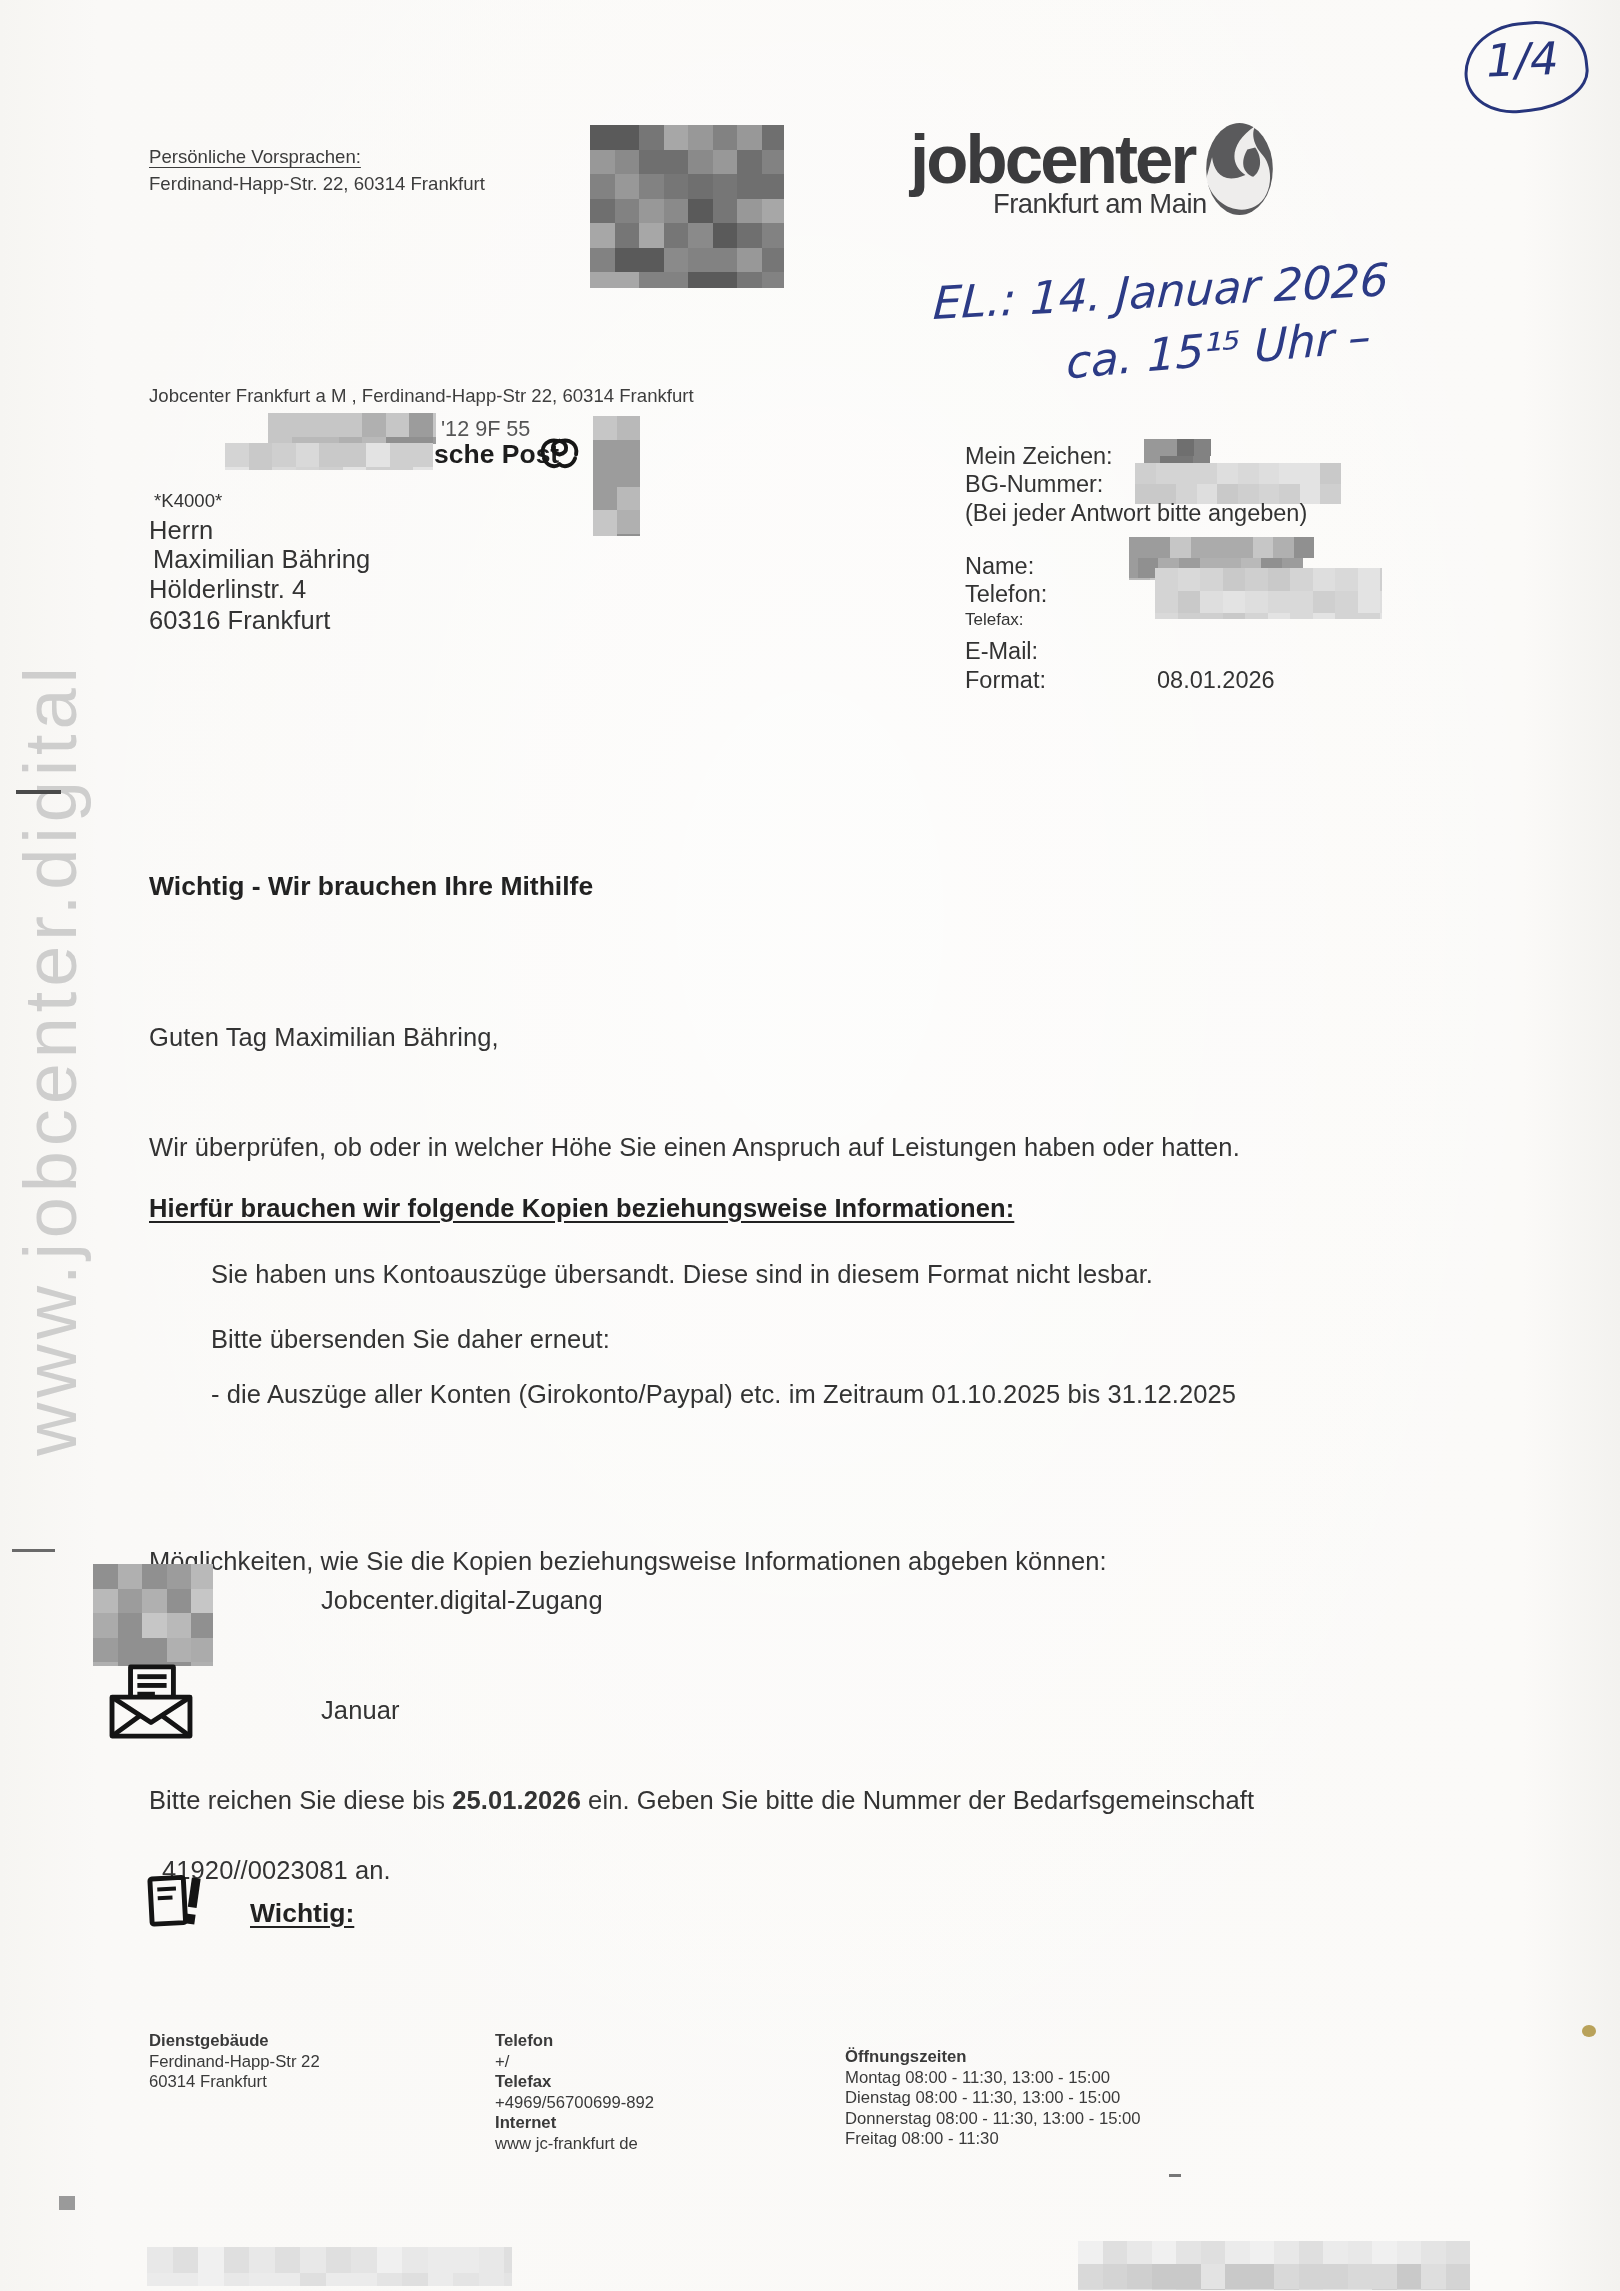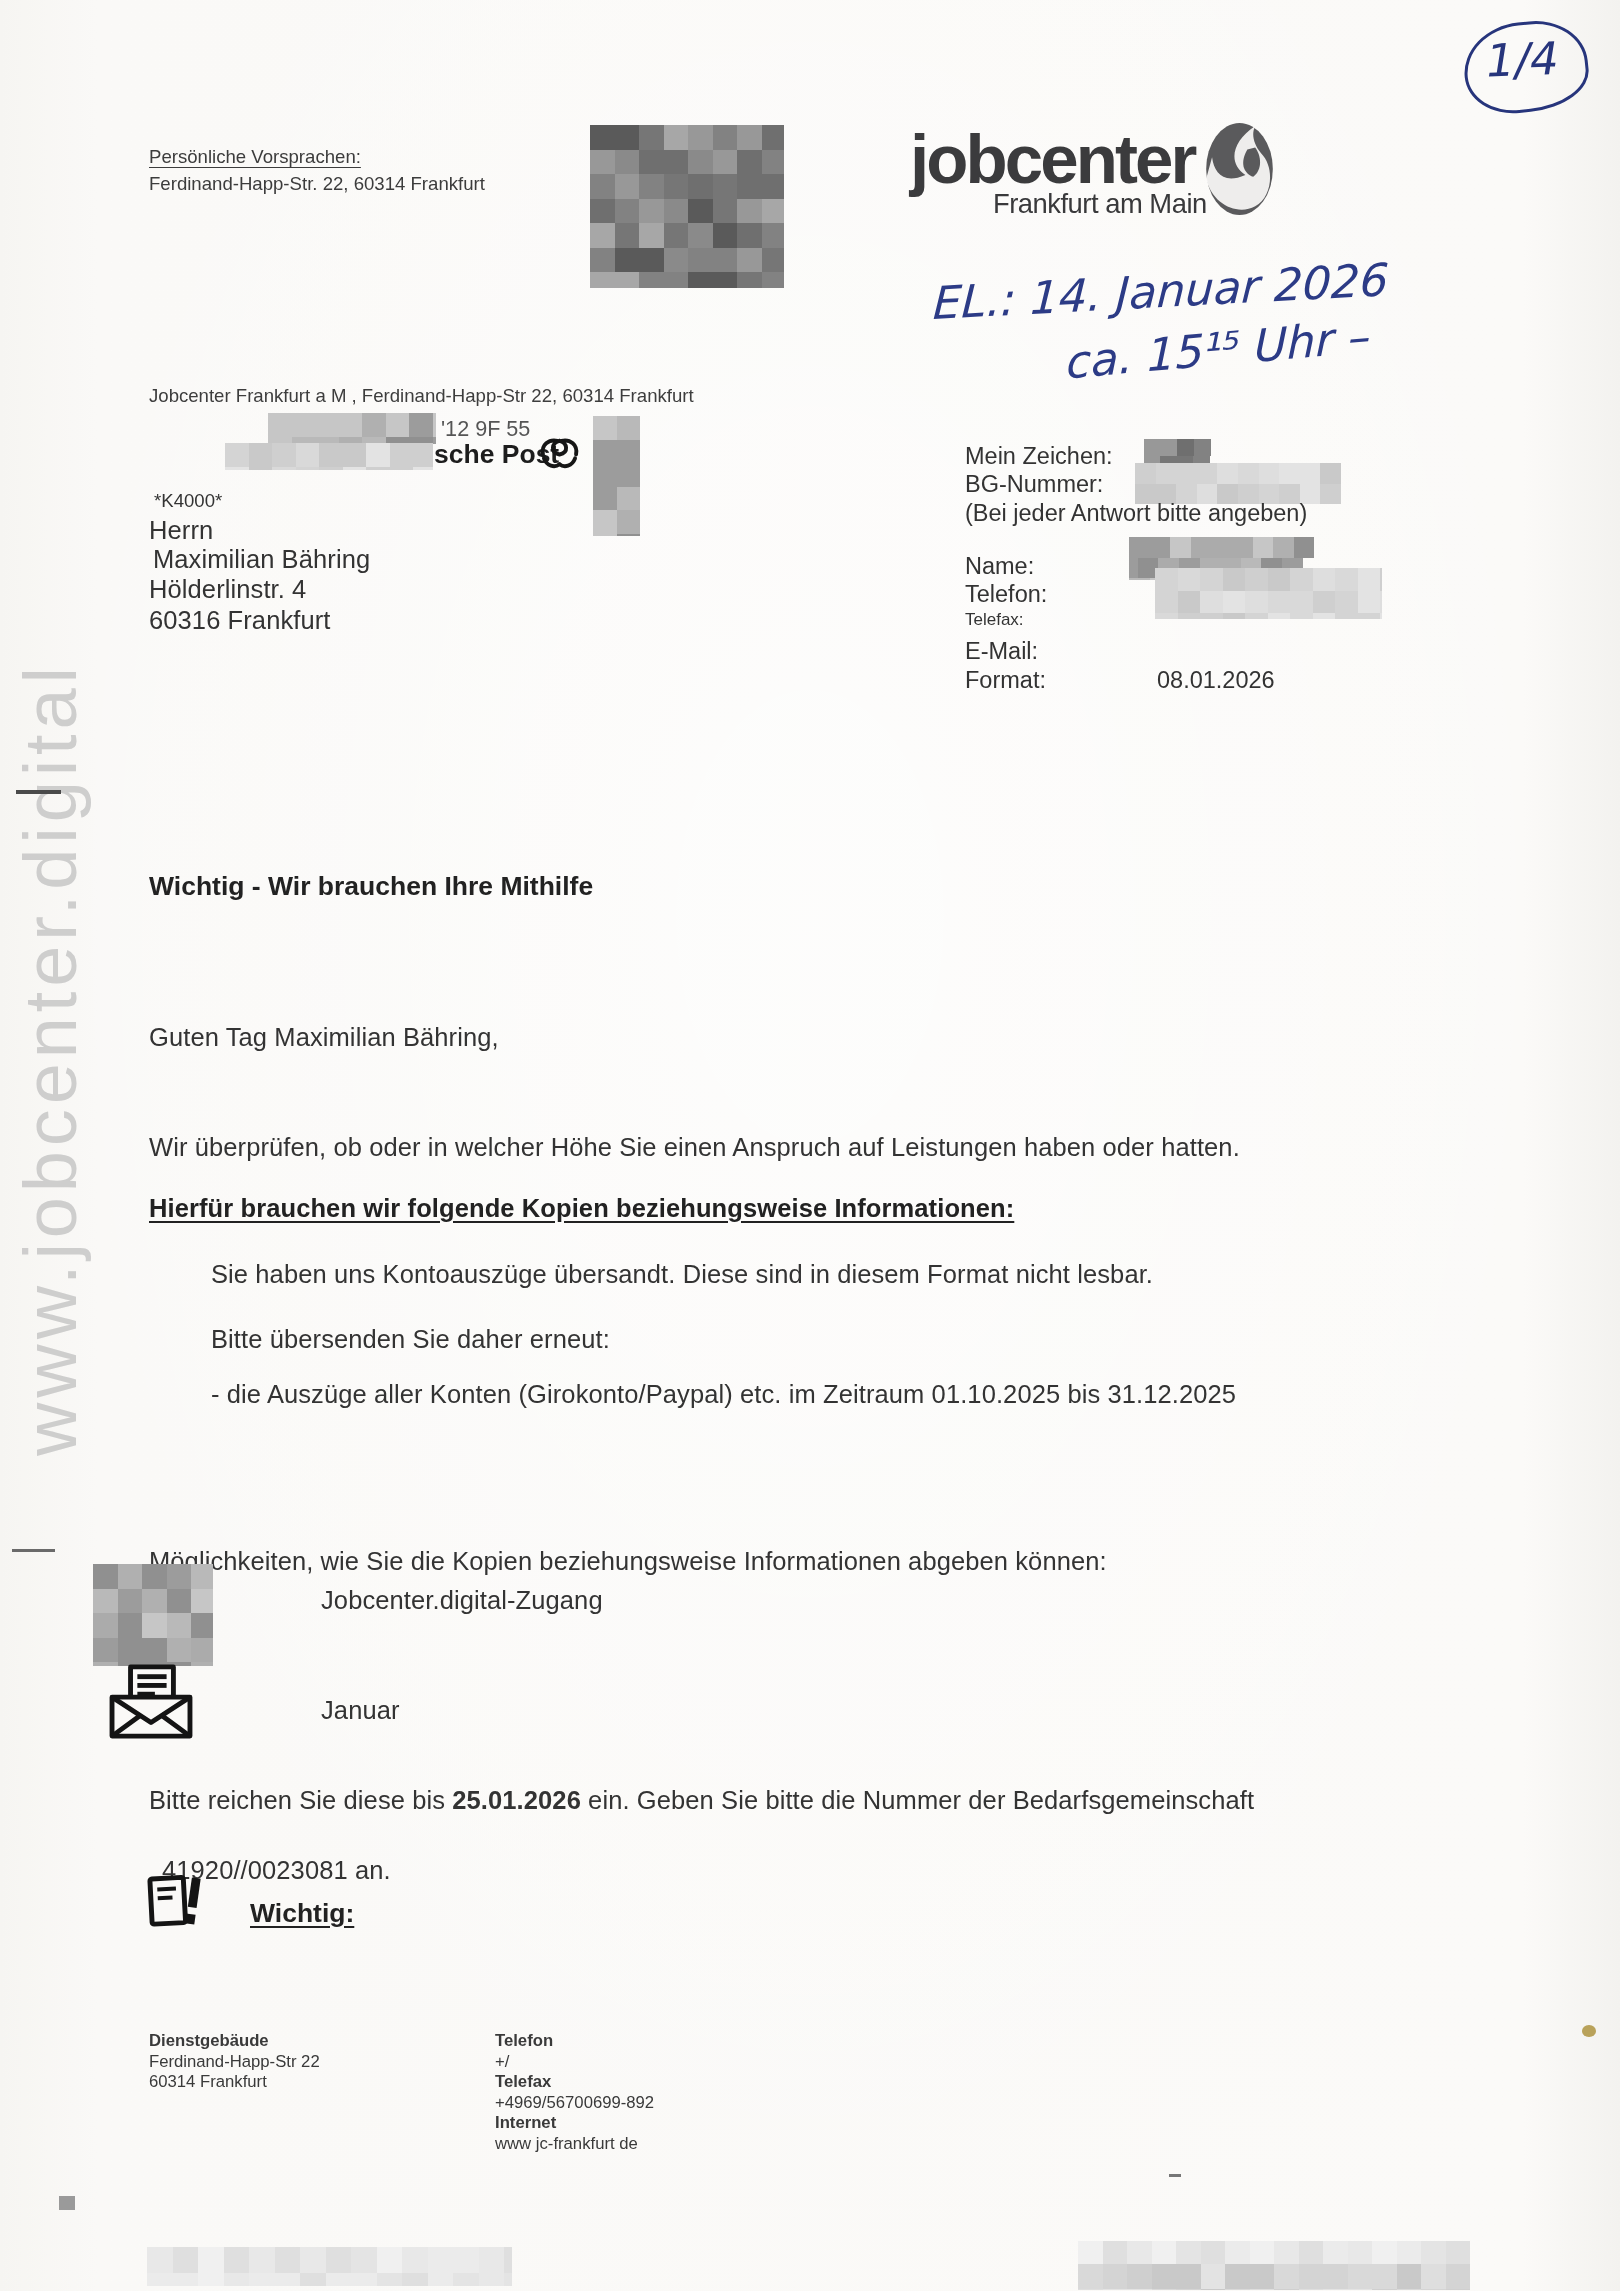--- a/index.html
+++ b/index.html
@@ -185,19 +185,26 @@
     <span>60314 Frankfurt</span>
   </div>
   <div class="footer-col" style="left:495px;top:2031px;">
     <b>Telefon</b>
     <span>+/</span>
     <b>Telefax</b>
     <span>+4969/56700699-892</span>
     <b>Internet</b>
     <span>www jc-frankfurt de</span>
   </div>
+  <div class="footer-col" style="left:845px;top:2047px;">
+    <b>Öffnungszeiten</b>
+    <span>Montag 08:00 - 11:30, 13:00 - 15:00</span>
+    <span>Dienstag 08:00 - 11:30, 13:00 - 15:00</span>
+    <span>Donnerstag 08:00 - 11:30, 13:00 - 15:00</span>
+    <span>Freitag 08:00 - 11:30</span>
+  </div>
 
   <div class="mosaic" style="left:147px;top:2247px;width:365px;height:39px;"><i style="width:25.5px;height:25.5px;background:#e8e8e8"></i><i style="width:25.5px;height:25.5px;background:#dfdfdf"></i><i style="width:25.5px;height:25.5px;background:#f0f0f0"></i><i style="width:25.5px;height:25.5px;background:#dfdfdf"></i><i style="width:25.5px;height:25.5px;background:#e8e8e8"></i><i style="width:25.5px;height:25.5px;background:#dfdfdf"></i><i style="width:25.5px;height:25.5px;background:#e8e8e8"></i><i style="width:25.5px;height:25.5px;background:#dfdfdf"></i><i style="width:25.5px;height:25.5px;background:#e4e4e4"></i><i style="width:25.5px;height:25.5px;background:#f0f0f0"></i><i style="width:25.5px;height:25.5px;background:#e8e8e8"></i><i style="width:25.5px;height:25.5px;background:#ebebeb"></i><i style="width:25.5px;height:25.5px;background:#ebebeb"></i><i style="width:25.5px;height:25.5px;background:#e8e8e8"></i><i style="width:7.8px;height:25.5px;background:#dfdfdf"></i><i style="width:25.5px;height:13.7px;background:#ebebeb"></i><i style="width:25.5px;height:13.7px;background:#ebebeb"></i><i style="width:25.5px;height:13.7px;background:#f0f0f0"></i><i style="width:25.5px;height:13.7px;background:#e8e8e8"></i><i style="width:25.5px;height:13.7px;background:#ebebeb"></i><i style="width:25.5px;height:13.7px;background:#ebebeb"></i><i style="width:25.5px;height:13.7px;background:#dfdfdf"></i><i style="width:25.5px;height:13.7px;background:#ebebeb"></i><i style="width:25.5px;height:13.7px;background:#ebebeb"></i><i style="width:25.5px;height:13.7px;background:#e4e4e4"></i><i style="width:25.5px;height:13.7px;background:#dfdfdf"></i><i style="width:25.5px;height:13.7px;background:#ebebeb"></i><i style="width:25.5px;height:13.7px;background:#e4e4e4"></i><i style="width:25.5px;height:13.7px;background:#e8e8e8"></i><i style="width:7.8px;height:13.7px;background:#e4e4e4"></i></div>
   <div class="mosaic" style="left:1078px;top:2241px;width:392px;height:23.5px;"><i style="width:24.5px;height:23.5px;background:#f0f0f0"></i><i style="width:24.5px;height:23.5px;background:#dfdfdf"></i><i style="width:24.5px;height:23.5px;background:#e8e8e8"></i><i style="width:24.5px;height:23.5px;background:#f0f0f0"></i><i style="width:24.5px;height:23.5px;background:#e4e4e4"></i><i style="width:24.5px;height:23.5px;background:#dfdfdf"></i><i style="width:24.5px;height:23.5px;background:#ebebeb"></i><i style="width:24.5px;height:23.5px;background:#f0f0f0"></i><i style="width:24.5px;height:23.5px;background:#e8e8e8"></i><i style="width:24.5px;height:23.5px;background:#dfdfdf"></i><i style="width:24.5px;height:23.5px;background:#ebebeb"></i><i style="width:24.5px;height:23.5px;background:#e8e8e8"></i><i style="width:24.5px;height:23.5px;background:#f0f0f0"></i><i style="width:24.5px;height:23.5px;background:#ebebeb"></i><i style="width:24.5px;height:23.5px;background:#e4e4e4"></i><i style="width:24.5px;height:23.5px;background:#dfdfdf"></i></div>
   <div class="mosaic" style="left:1078px;top:2264px;width:392px;height:25.5px;"><i style="width:24.5px;height:24.5px;background:#d9d9d9"></i><i style="width:24.5px;height:24.5px;background:#d4d4d4"></i><i style="width:24.5px;height:24.5px;background:#cfcfcf"></i><i style="width:24.5px;height:24.5px;background:#c9c9c9"></i><i style="width:24.5px;height:24.5px;background:#c9c9c9"></i><i style="width:24.5px;height:24.5px;background:#e3e3e3"></i><i style="width:24.5px;height:24.5px;background:#c9c9c9"></i><i style="width:24.5px;height:24.5px;background:#c9c9c9"></i><i style="width:24.5px;height:24.5px;background:#d9d9d9"></i><i style="width:24.5px;height:24.5px;background:#d4d4d4"></i><i style="width:24.5px;height:24.5px;background:#d4d4d4"></i><i style="width:24.5px;height:24.5px;background:#d9d9d9"></i><i style="width:24.5px;height:24.5px;background:#d9d9d9"></i><i style="width:24.5px;height:24.5px;background:#c9c9c9"></i><i style="width:24.5px;height:24.5px;background:#dedede"></i><i style="width:24.5px;height:24.5px;background:#d4d4d4"></i><i style="width:24.5px;height:1px;background:#dedede"></i><i style="width:24.5px;height:1px;background:#e3e3e3"></i><i style="width:24.5px;height:1px;background:#e3e3e3"></i><i style="width:24.5px;height:1px;background:#d9d9d9"></i><i style="width:24.5px;height:1px;background:#d4d4d4"></i><i style="width:24.5px;height:1px;background:#c9c9c9"></i><i style="width:24.5px;height:1px;background:#d9d9d9"></i><i style="width:24.5px;height:1px;background:#dedede"></i><i style="width:24.5px;height:1px;background:#cfcfcf"></i><i style="width:24.5px;height:1px;background:#dedede"></i><i style="width:24.5px;height:1px;background:#e3e3e3"></i><i style="width:24.5px;height:1px;background:#e3e3e3"></i><i style="width:24.5px;height:1px;background:#cfcfcf"></i><i style="width:24.5px;height:1px;background:#d9d9d9"></i><i style="width:24.5px;height:1px;background:#d4d4d4"></i><i style="width:24.5px;height:1px;background:#cfcfcf"></i></div>
 
 </div>
 
 
 </body></html>

